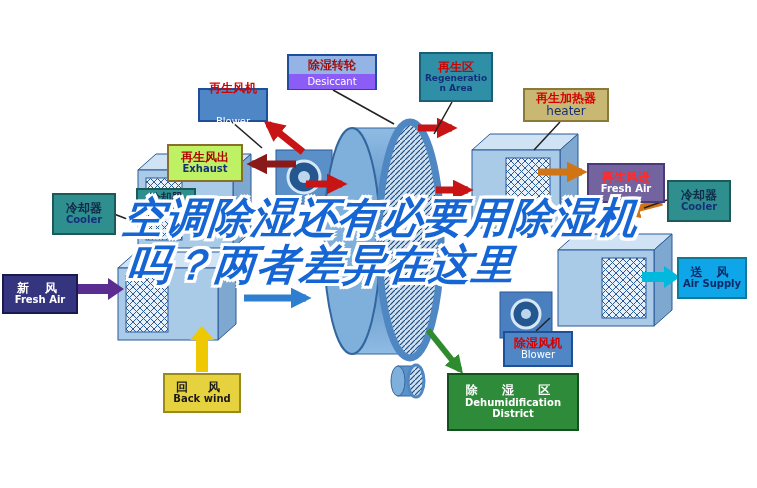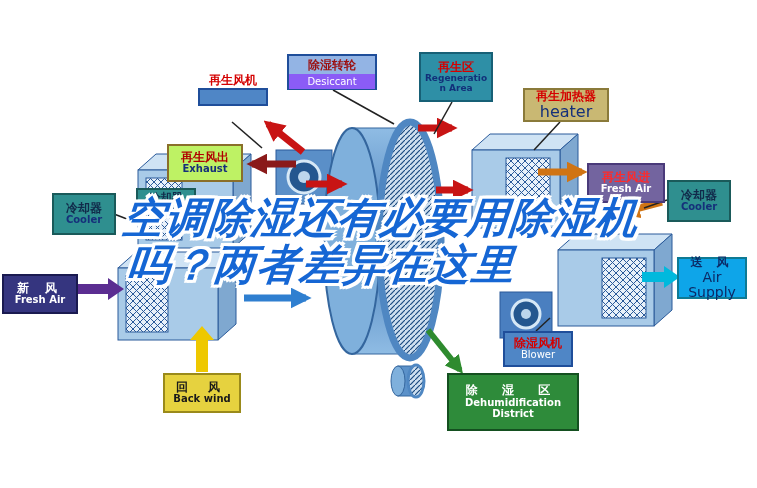--- a/index.html
+++ b/index.html
@@ -23,29 +23,29 @@
   #lbl-desiccant { left:287px; top:54px; width:90px; height:36px;
     background:#93b4e4; border-color:#1f4e9a; padding:0; display:block; }
   #lbl-desiccant .zh { display:block; color:#9c1010; line-height:18px; }
   #lbl-desiccant .en { display:block; background:#8b5cf6; color:#fff; font-size:10px; line-height:15px; }
 
   #lbl-regen-area { left:419px; top:52px; width:74px; height:50px;
     background:#2e8fa6; border-color:#176076; }
   #lbl-regen-area .zh { color:#d40000; }
   #lbl-regen-area .en { color:#12307a; word-break:break-all; font-weight:bold; }
 
-  #lbl-regen-blower { left:198px; top:88px; width:70px; height:18px;
+  #lbl-regen-blower { left:198px; top:88px; width:70px; height:34px;
     background:#4f86c6; border-color:#1f4e9a;gap:21px; }
   #lbl-regen-blower .zh { color:#d40000; }
   #lbl-regen-blower .en { color:#ffffff; font-size:10px; }
 
   #lbl-regen-heater { left:523px; top:88px; width:86px; height:34px;
     background:#c9b873; border-color:#8a7a3a; }
   #lbl-regen-heater .zh { color:#d40000; }
-  #lbl-regen-heater .en { color:#15307a; font-size:16px; }
+  #lbl-regen-heater .en { color:#15307a; font-size:12px; }
 
   #lbl-regen-exhaust { left:167px; top:144px; width:76px; height:38px;
     background:#bef264; border-color:#8a6f2a; }
   #lbl-regen-exhaust .zh { color:#b00000; }
   #lbl-regen-exhaust .en { color:#15307a; font-size:10px; font-weight:bold; }
 
   #lbl-regen-fresh-air { left:587px; top:139px; width:78px; height:40px;
     background:#73649f; border-color:#4a3a7a;margin-top:24px; }
   #lbl-regen-fresh-air .zh { color:#ff2a2a; }
   #lbl-regen-fresh-air .en { color:#ffffff; font-size:10px; font-weight:bold; }
@@ -65,21 +65,21 @@
   #lbl-cooler-right .en { color:#15307a; font-size:10px; font-weight:bold; }
 
   #lbl-fresh-air { left:2px; top:274px; width:76px; height:40px;
     background:#35357f; border-color:#1a1a50; }
   #lbl-fresh-air .zh { color:#ffffff; letter-spacing:6px; }
   #lbl-fresh-air .en { color:#ffffff; font-size:10px; font-weight:bold; }
 
   #lbl-air-supply { left:677px; top:257px; width:70px; height:42px;
     background:#0ea5e9; border-color:#0e7a94; }
   #lbl-air-supply .zh { color:#0c2a66; letter-spacing:5px; }
-  #lbl-air-supply .en { color:#0c2a66; font-size:14px; font-weight:normal; }
+  #lbl-air-supply .en { color:#0c2a66; font-size:10px; font-weight:bold; }
 
   #lbl-back-wind { left:163px; top:373px; width:78px; height:40px;
     background:#e6d23f; border-color:#9a8a1a; }
   #lbl-back-wind .zh { color:#1a1a1a; letter-spacing:8px; }
   #lbl-back-wind .en { color:#1a1a1a; font-size:10px; font-weight:bold; }
 
   #lbl-dehumid-blower { left:503px; top:331px; width:70px; height:36px;
     background:#4f86c6; border-color:#1f4e9a; }
   #lbl-dehumid-blower .zh { color:#d40000; }
   #lbl-dehumid-blower .en { color:#ffffff; font-size:10px; }

